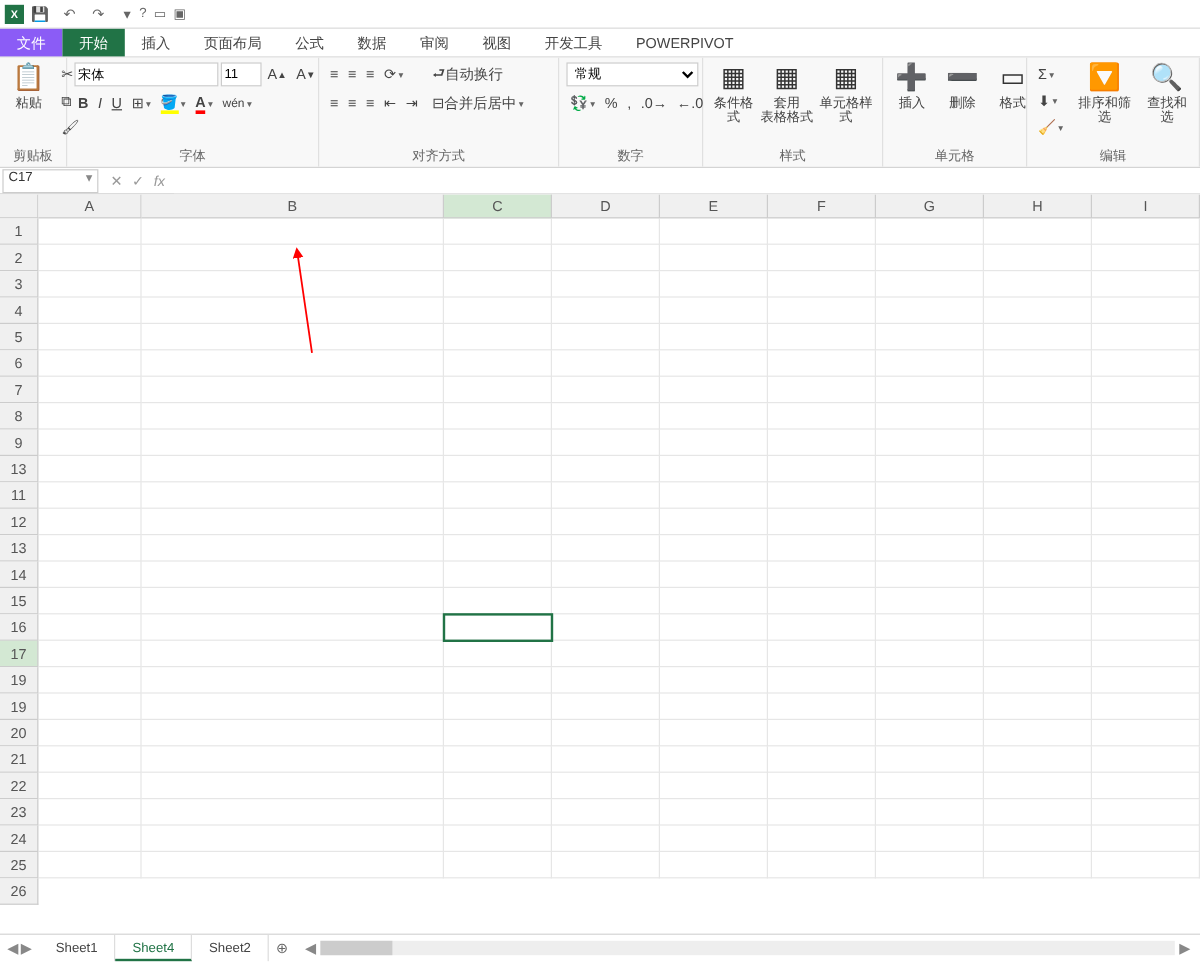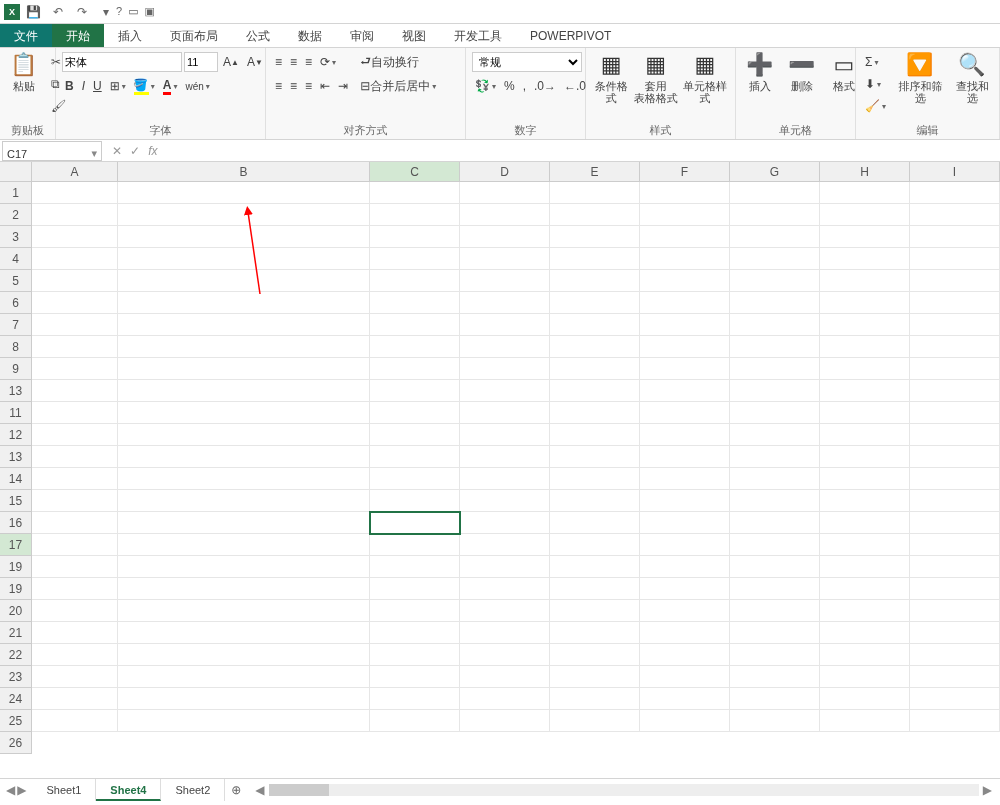--- a/index.html
+++ b/index.html
@@ -7,59 +7,59 @@
 .titlebar{height:24px;background:#fff;border-bottom:1px solid #d4d4d4;display:flex;align-items:center;}
 .titlebar .left{display:flex;align-items:center;gap:4px;padding-left:4px;}
 .titlebar .ico{width:16px;height:16px;background:#217346;color:#fff;display:flex;align-items:center;justify-content:center;font-size:9px;font-weight:bold;}
 .titlebar .qat-btn{width:20px;height:20px;display:flex;align-items:center;justify-content:center;color:#666;cursor:pointer;}
 .titlebar .center{flex:1;text-align:center;color:#666;font-size:12px;}
 .titlebar .right{display:flex;gap:6px;padding-right:6px;color:#666;}
 .titlebar .right span{cursor:pointer;font-size:11px;}
 
 .tabs{height:24px;background:#fff;display:flex;border-bottom:1px solid #d4d4d4;}
 .tab{padding:0 14px;line-height:24px;color:#444;cursor:pointer;font-size:12px;}
-.tab.file{background:#0f766e;color:#fff;}
+.tab.file{background:#8b5cf6;color:#fff;}
 .tab.active{background:#217346;color:#fff;}
 
 .ribbon{height:92px;background:#f8f8f8;border-bottom:1px solid #d4d4d4;display:flex;overflow:hidden;}
 .group{border-right:1px solid #e0e0e0;padding:4px 6px 2px 6px;display:flex;flex-direction:column;justify-content:space-between;position:relative;}
 .group-label{text-align:center;font-size:11px;color:#666;height:14px;line-height:14px;}
 .group-body{flex:1;display:flex;align-items:flex-start;gap:6px;}
 .vstack{display:flex;flex-direction:column;gap:2px;}
 .hstack{display:flex;align-items:center;gap:2px;}
 .btn{height:20px;display:flex;align-items:center;padding:0 3px;color:#444;cursor:pointer;}
 .big-btn{display:flex;flex-direction:column;align-items:center;justify-content:center;gap:2px;cursor:pointer;min-width:36px;}
 .big-btn .bicon{font-size:22px;}
 .big-btn .blabel{font-size:11px;color:#444;text-align:center;line-height:12px;}
 .dd{font-size:8px;color:#666;margin-left:2px;}
 select,input.combo{border:1px solid #ccc;background:#fff;height:20px;font-size:11px;padding:0 2px;}
 
 .fbar{height:22px;border-bottom:1px solid #d4d4d4;display:flex;align-items:center;background:#fff;}
-.namebox{width:100px;height:20px;border:1px solid #ccc;margin:1px 2px;padding:0 4px;display:flex;align-items:flex-end;font-size:11px;}
+.namebox{width:80px;height:20px;border:1px solid #ccc;margin:1px 2px;padding:0 4px;display:flex;align-items:flex-start;font-size:11px;}
 .fx-icons{display:flex;align-items:center;gap:8px;padding:0 8px;color:#999;}
 .fx-input{flex:1;height:20px;border:none;outline:none;padding:0 4px;}
 
 .sheet-area{position:relative;height:616px;overflow:hidden;}
 .corner{position:absolute;top:0;left:0;width:32px;height:20px;background:#f0f0f0;border-right:1px solid #ccc;border-bottom:1px solid #ccc;}
 .colheads{position:absolute;top:0;left:32px;right:0;height:20px;display:flex;}
 .colhead{height:20px;border-right:1px solid #ccc;border-bottom:1px solid #ccc;background:#f0f0f0;text-align:center;line-height:20px;font-size:12px;color:#555;}
 .colhead.sel{background:#d3e8d3;}
 .rowheads{position:absolute;top:20px;left:0;width:32px;}
 .rowhead{width:32px;height:22px;border-right:1px solid #ccc;border-bottom:1px solid #ccc;background:#f0f0f0;text-align:center;line-height:22px;font-size:12px;color:#555;}
 .rowhead.sel{background:#d3e8d3;}
 .cells{position:absolute;top:20px;left:32px;right:0;}
 .row{display:flex;height:22px;}
 .cell{height:22px;border-right:1px solid #e6e6e6;border-bottom:1px solid #e6e6e6;padding:0 4px;line-height:22px;font-size:13px;font-family:SimSun;overflow:visible;white-space:nowrap;}
 .cell.active{outline:2px solid #217346;outline-offset:-1px;background:#fff;z-index:5;position:relative;}
 .arrow{position:absolute;pointer-events:none;}
 
 .sheetbar{height:22px;border-top:1px solid #d4d4d4;background:#fff;display:flex;align-items:center;}
 .sheetnav{display:flex;align-items:center;gap:2px;padding:0 6px;color:#888;}
 .sheettab{padding:0 14px;height:22px;line-height:22px;border-right:1px solid #ddd;cursor:pointer;font-size:11px;color:#444;}
-.sheettab.active{border-bottom:2px solid #217346;color:#217346;font-weight:bold;text-align:center;}
+.sheettab.active{border-bottom:2px solid #217346;color:#217346;font-weight:normal;text-align:center;}
 .addsheet{width:22px;text-align:center;cursor:pointer;color:#666;}
 .hscroll{flex:1;height:16px;display:flex;align-items:center;padding:0 8px;}
 </style>
 </head>
 <body>
 
 <div class="titlebar">
   <div class="left">
     <span class="ico">X</span>
     <span class="qat-btn">💾</span>

